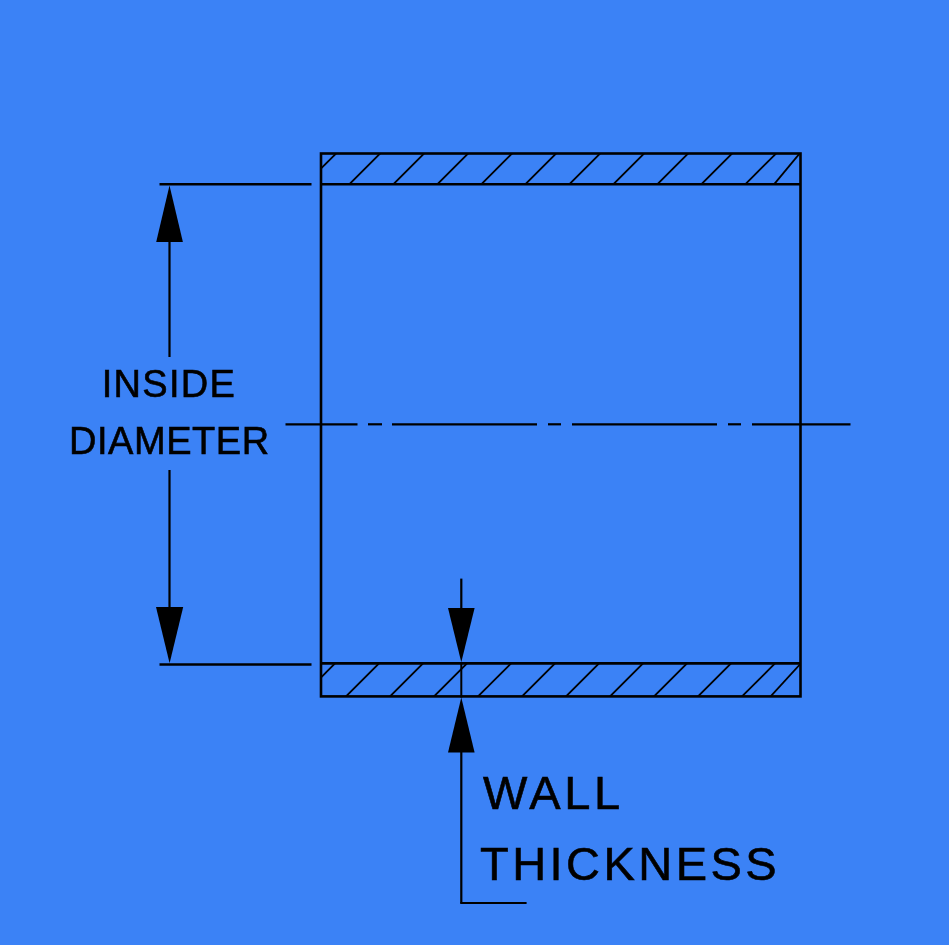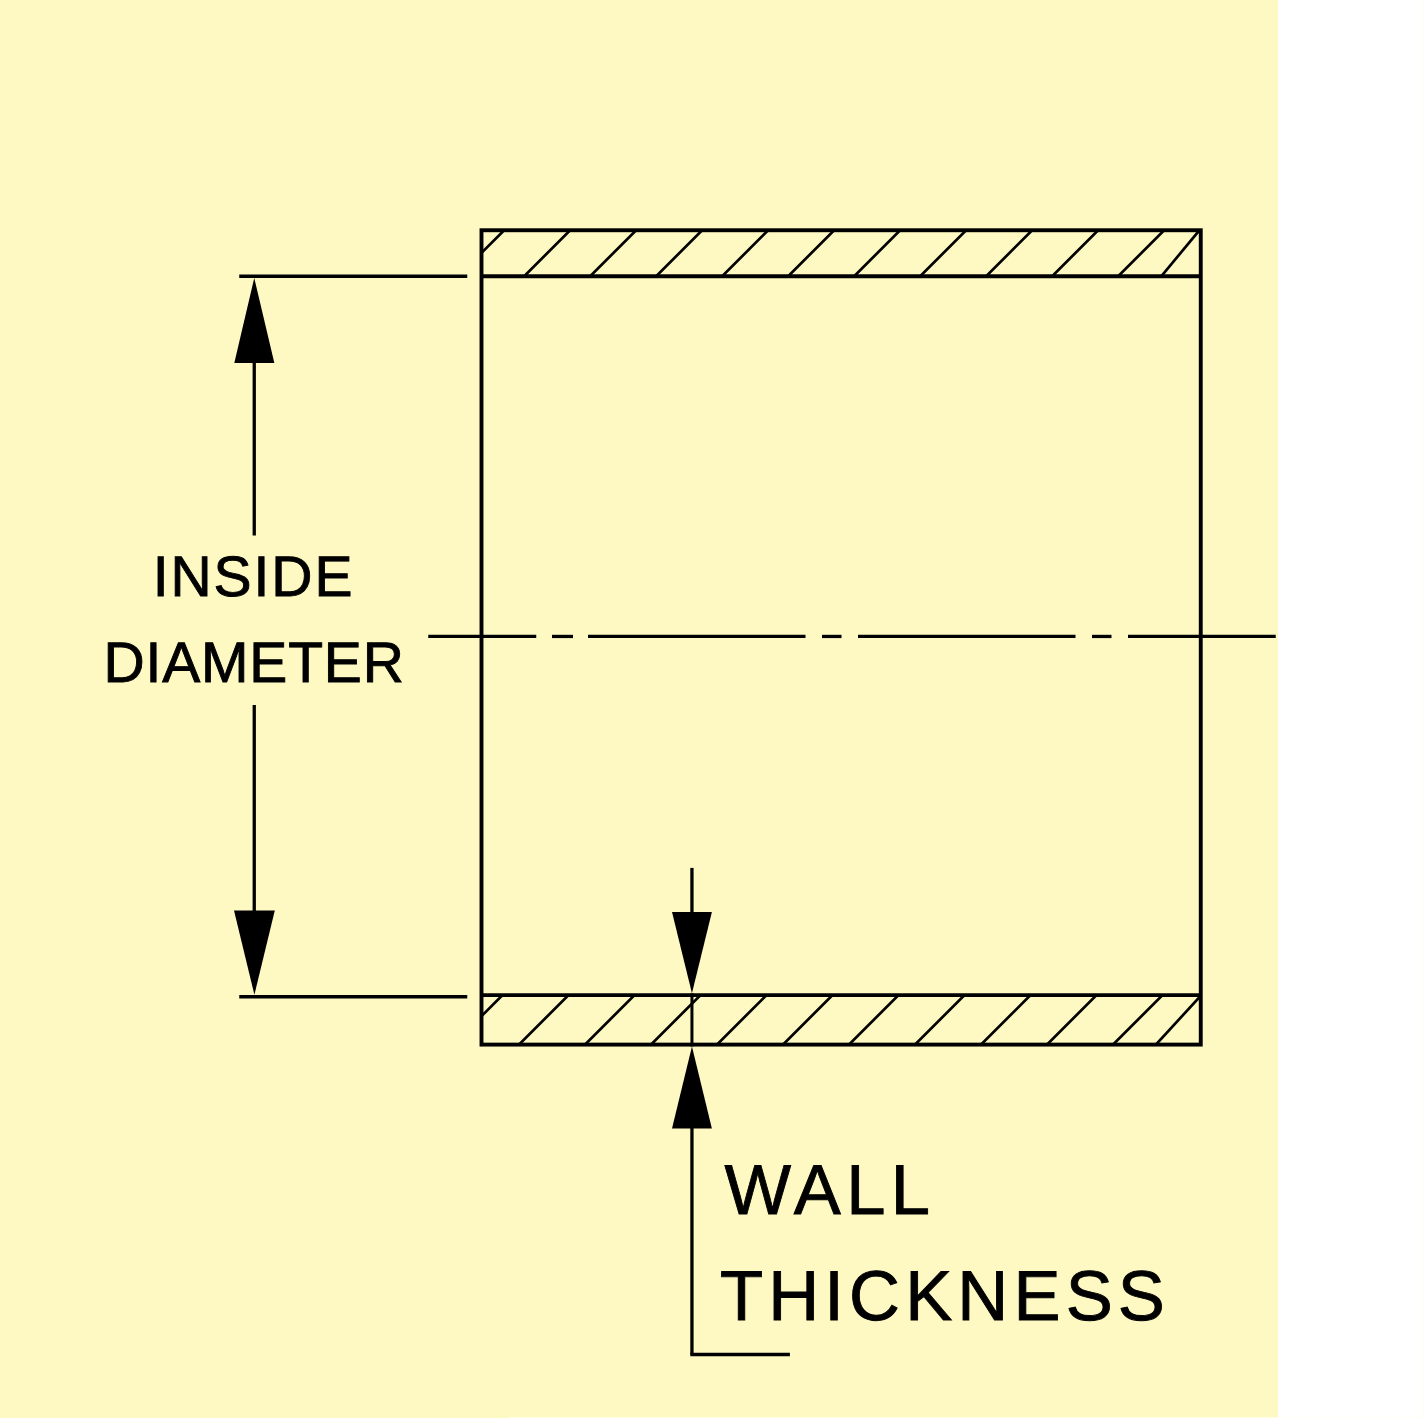--- a/index.html
+++ b/index.html
@@ -1,16 +1,16 @@
 <!DOCTYPE html>
 <html><head>
 <meta charset="utf-8">
 <style>
   html,body{margin:0;padding:0;background:#ffffff;}
-  #wrap{position:relative;width:852px;height:945px;background:#fef9c3;overflow:hidden;}
+  #wrap{position:relative;width:949px;height:945px;background:#3b82f6;overflow:hidden;}
   svg{position:absolute;left:0;top:0;}
   text{font-family:"Liberation Sans",sans-serif;fill:#000;stroke:#000;stroke-width:0.6;}
 </style>
 </head>
 <body>
 <div id="wrap">
 <svg width="949" height="945" viewBox="0 0 949 945">
 
   <defs>
     <clipPath id="topband">

